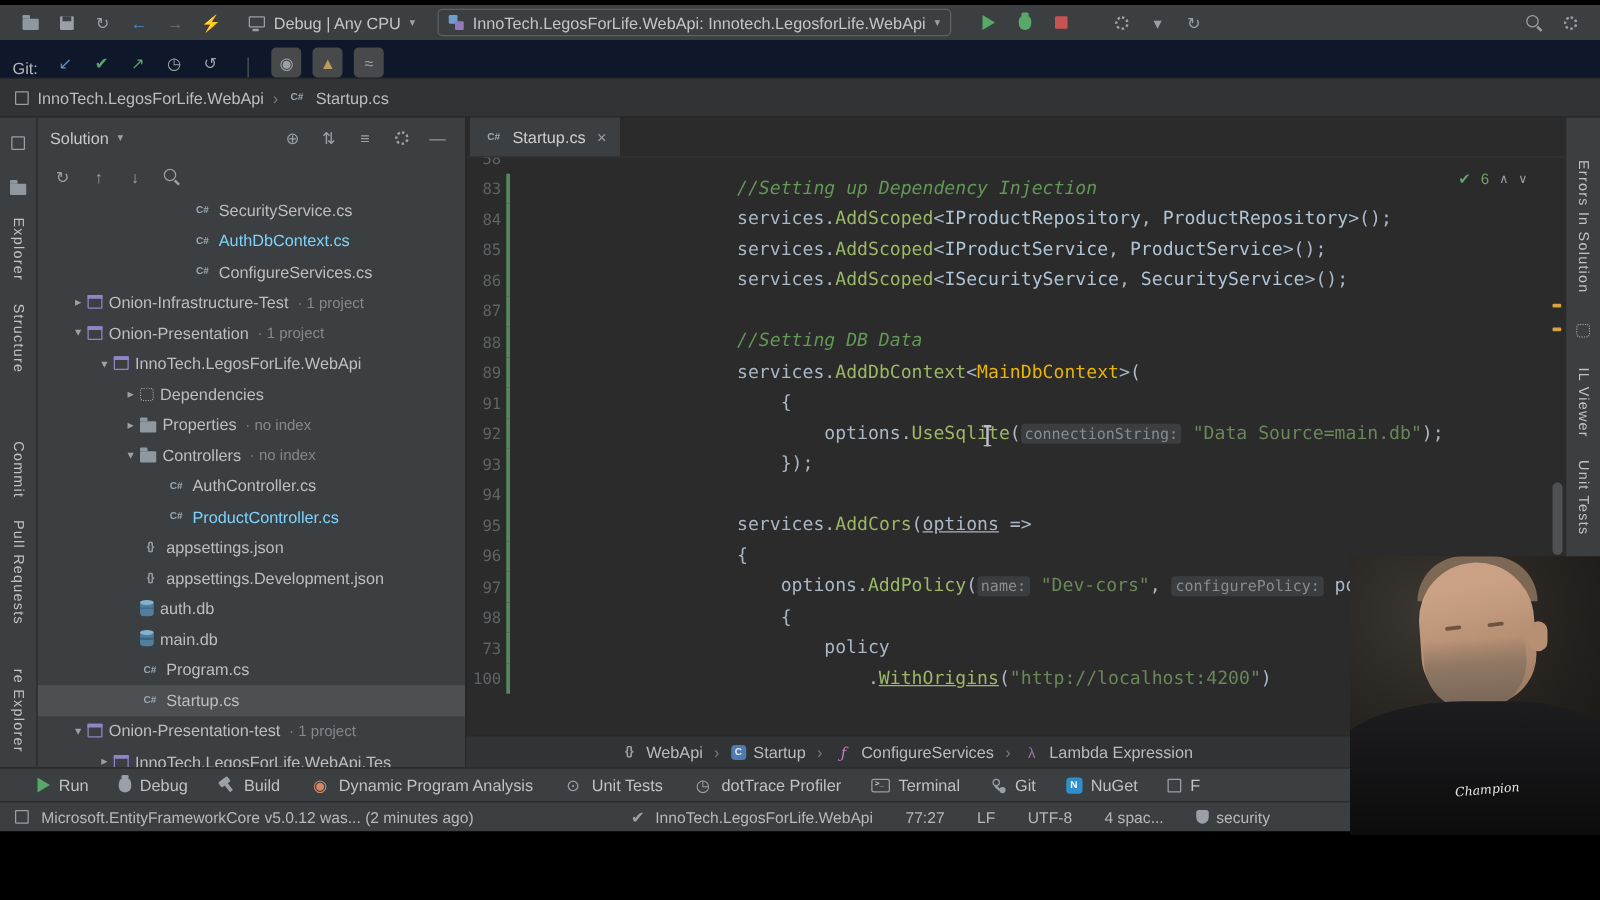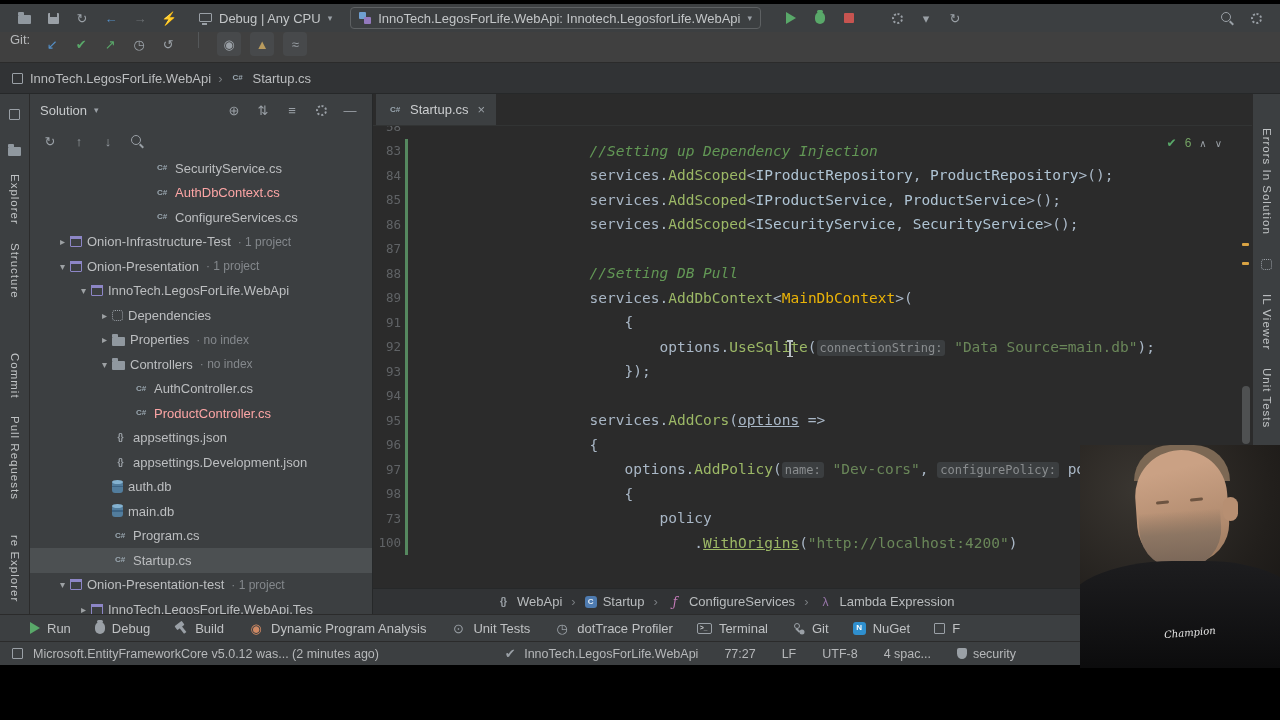--- a/index.html
+++ b/index.html
@@ -2,21 +2,21 @@
 <html><head>
 <meta charset="utf-8">
 <style>
   *{margin:0;padding:0;box-sizing:border-box}
   html,body{width:1280px;height:720px;background:#000;overflow:hidden}
   body{font-family:"Liberation Sans",sans-serif;font-size:13px;color:#bbbdbf}
   #screen{position:relative;width:1280px;height:720px;background:#000;overflow:hidden}
 
   
   .titlebar{position:absolute;top:4px;left:0;right:0;height:28px;background:#3c3f41;display:flex;align-items:center;gap:10px;padding:0 12px}
-  .gitbar{position:absolute;top:32px;left:0;right:0;height:31px;background:#404040;border-bottom:1px solid #2b2b2b;display:flex;align-items:flex-start;gap:10px;padding:0 10px}
+  .gitbar{position:absolute;top:32px;left:0;right:0;height:31px;background:#0f172a;border-bottom:1px solid #2b2b2b;display:flex;align-items:flex-end;gap:10px;padding:0 10px}
   .crumbbar{position:absolute;top:63px;left:0;right:0;height:31px;background:#313335;border-bottom:1px solid #262829;display:flex;align-items:center;gap:7px;padding:0 12px;color:#bbbdbf}
   .tb-icons{display:flex;align-items:center;gap:5px}
   .tbtn{display:inline-flex;align-items:center;justify-content:center;width:24px;height:24px;border-radius:3px;cursor:default}
   .toggles .tbtn{background:#47494b;border-radius:4px;margin-right:4px}
   .combo{display:flex;align-items:center;gap:7px;padding:2px 8px;color:#c3c6c8}
   .combo-bordered{border:1px solid #5e6163;border-radius:4px;height:22px;background:#3c3f41}
   .caret{font-size:9px;color:#9aa0a6}
   .tb-spacer{flex:1}
   .vdiv{width:1px;height:16px;background:#55585a;margin:0 8px}
   .git-label{color:#b6b8ba}
@@ -34,21 +34,21 @@
   
   .sol-panel{width:343px;background:#3c3f41;border-right:1px solid #262829;display:flex;flex-direction:column;overflow:hidden;flex:none}
   .sol-head{height:32px;display:flex;align-items:center;gap:7px;padding:0 10px;flex:none}
   .sol-title{color:#c7cacc}
   .sol-tools{height:30px;display:flex;align-items:center;gap:10px;padding:0 8px;flex:none}
   .tree{flex:1;overflow:hidden}
   .tree-row{height:24.5px;display:flex;align-items:center;font-size:13px;color:#bcbec0;white-space:nowrap;cursor:default}
   .tree-row.selected{background:#4c5052}
   .tree-arrow{width:15px;font-size:10px;color:#9da1a4;text-align:center;flex:none}
   .tree-label{margin-left:5px}
-  .tree-label.added{color:#fca5a5}
+  .tree-label.added{color:#7dd3fc}
   .tree-badge{margin-left:7px;font-size:12px;color:#84888c}
 
   
   .editor-col{flex:1;display:flex;flex-direction:column;background:#2b2b2b;min-width:0}
   .tabbar{height:32px;background:#2b2b2b;border-bottom:1px solid #323434;display:flex;align-items:stretch;padding-left:3px;flex:none}
   .tab{display:flex;align-items:center;gap:7px;background:#3c3f41;padding:0 11px;color:#ccced0}
   .tab-close{color:#9aa0a6;font-size:13px;margin-left:2px}
   .code-area{flex:1;position:relative;overflow:hidden}
   .code-wrap{margin-top:-12px}
   .code-line{height:24.5px;display:flex;align-items:center}
@@ -450,21 +450,21 @@
               <span class="code-text">                    <span class="tk-p">services.</span><span class="tk-m">AddScoped</span><span class="tk-p">&lt;</span><span class="tk-t">ISecurityService</span><span class="tk-p">, </span><span class="tk-t">SecurityService</span><span class="tk-p">&gt;();</span></span>
             </div>
             <div class="code-line">
               <span class="ln">87</span>
               <span class="chg on"></span>
               <span class="code-text"></span>
             </div>
             <div class="code-line">
               <span class="ln">88</span>
               <span class="chg on"></span>
-              <span class="code-text">                    <span class="tk-c">//Setting DB Pull</span></span>
+              <span class="code-text">                    <span class="tk-c">//Setting DB Data</span></span>
             </div>
             <div class="code-line">
               <span class="ln">89</span>
               <span class="chg on"></span>
               <span class="code-text">                    <span class="tk-p">services.</span><span class="tk-m">AddDbContext</span><span class="tk-p">&lt;</span><span class="tk-tp">MainDbContext</span><span class="tk-p">&gt;(</span></span>
             </div>
             <div class="code-line">
               <span class="ln">91</span>
               <span class="chg on"></span>
               <span class="code-text">                        <span class="tk-p">{</span></span>

